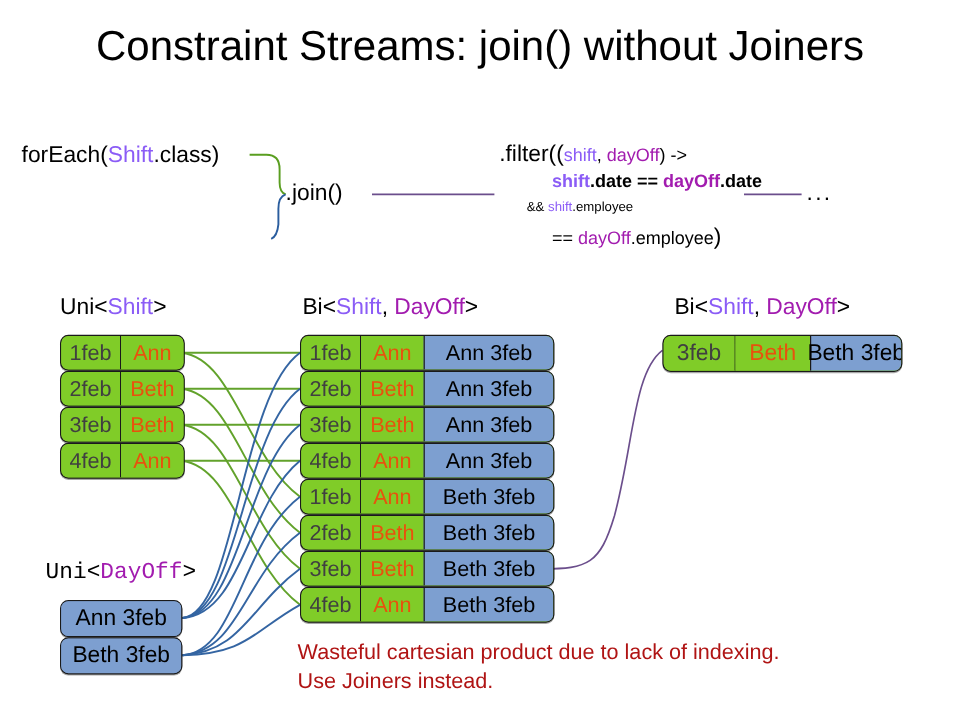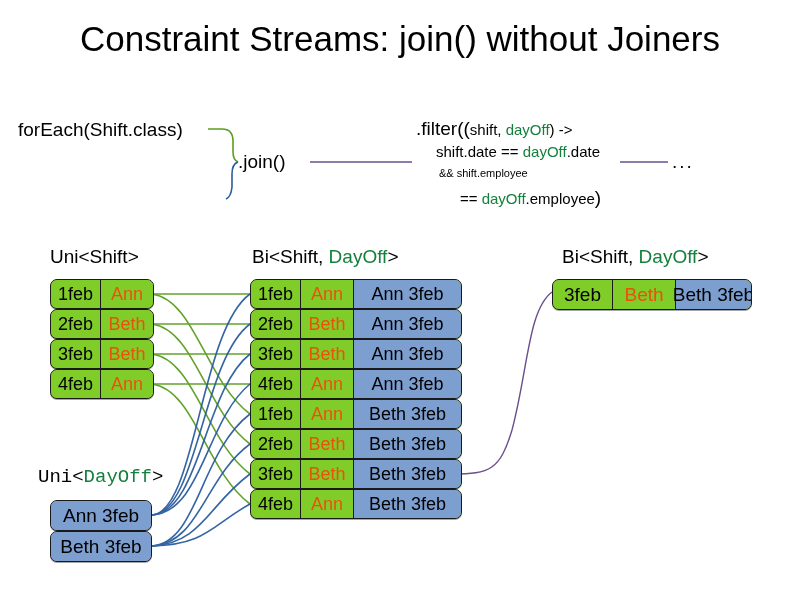--- a/index.html
+++ b/index.html
@@ -17,29 +17,29 @@
     white-space:nowrap;
   }
   .subtitle{
     position:absolute;left:0;top:69px;width:800px;text-align:center;
     font-size:13.5px;line-height:18px;color:#000;white-space:nowrap;
   }
 
   
   .code{position:absolute;white-space:nowrap;font-size:19px;line-height:24px;color:#000;}
   .code.small{font-size:15px;line-height:20px;}
-  .g{color:#000000;margin-top:40px;}
-  .b{color:#15803d;}
+  .g{color:#8b5cf6;margin-top:40px;}
+  .b{color:#a21caf;}
   .blk{color:#000;}
 
   #forEachShift{left:18px;top:118px;}
   #forEachDayOff{left:18px;top:177px;}
   #joinCall{left:238px;top:150px;}
   #filterLine1{left:416px;top:117px;font-size:19px;}
-  #filterLine2{left:436px;top:142px;font-size:15px;}
+  #filterLine2{left:460px;top:142px;font-size:15px;font-weight:bold;}
   #filterLine3{left:439px;top:163px;font-size:11px;}
   #filterLine4{left:460px;top:188px;font-size:15px;}
   #ellipsis{left:672px;top:150px;font-size:19px;letter-spacing:2px;color:#000;}
 
   
   .streamlabel{position:absolute;white-space:nowrap;font-size:19px;line-height:24px;color:#000;}
   #labelUniShift{left:50px;top:245px;}
   #labelBi{left:252px;top:245px;}
   #labelBiRight{left:562px;top:245px;}
   #labelUniDayOff{left:38px;top:465px;font-family:Liberation Mono, monospace;}
@@ -50,21 +50,21 @@
     border:1.4px solid #1a1a1a;border-radius:7px;
     box-sizing:border-box;overflow:hidden;
     background:#80cc28;
     box-shadow:0 1px 0 rgba(0,0,0,0.35);
   }
   .cell{
     display:flex;align-items:center;justify-content:center;
     font-size:18px;line-height:18px;box-sizing:border-box;
     padding:0 3px;white-space:nowrap;
   }
-  .cell.date{background:#80cc28;color:#000000;border-right:1.4px solid #1a1a1a;border-radius:6px 0 0 6px;}
+  .cell.date{background:#80cc28;color:#404040;border-right:1.4px solid #1a1a1a;border-radius:6px 0 0 6px;}
   .cell.emp{background:#80cc28;color:#e8520d;}
   .cell.dayoff{background:#7d9fd0;color:#000;border-left:1.4px solid #1a1a1a;}
   .factrow.blue{background:#7d9fd0;}
   .cell.single{background:#7d9fd0;color:#000;}
 
   
   .w-date{width:50px;}
   .w-emp{width:52px;}
   .w-dayoff{width:108px;}
 
@@ -208,14 +208,18 @@
       </div>
     </div>
   <div id="biResultGroup">
       <div class="factrow" style="left: 552px; top: 279px; height: 31px;">
         <div class="cell date " style="width: 60px; font-size: 19px;">3feb</div>
         <div class="cell emp " style="width: 62px; font-size: 19px;">Beth</div>
         <div class="cell dayoff " style="width: 76px; font-size: 19px;">Beth 3feb</div>
       </div>
     </div>
 
+  <div class="warning">
+    <div>Wasteful cartesian product due to lack of indexing.</div>
+    <div>Use Joiners instead.</div>
+  </div>
 
 </div>
 
 </body></html>

